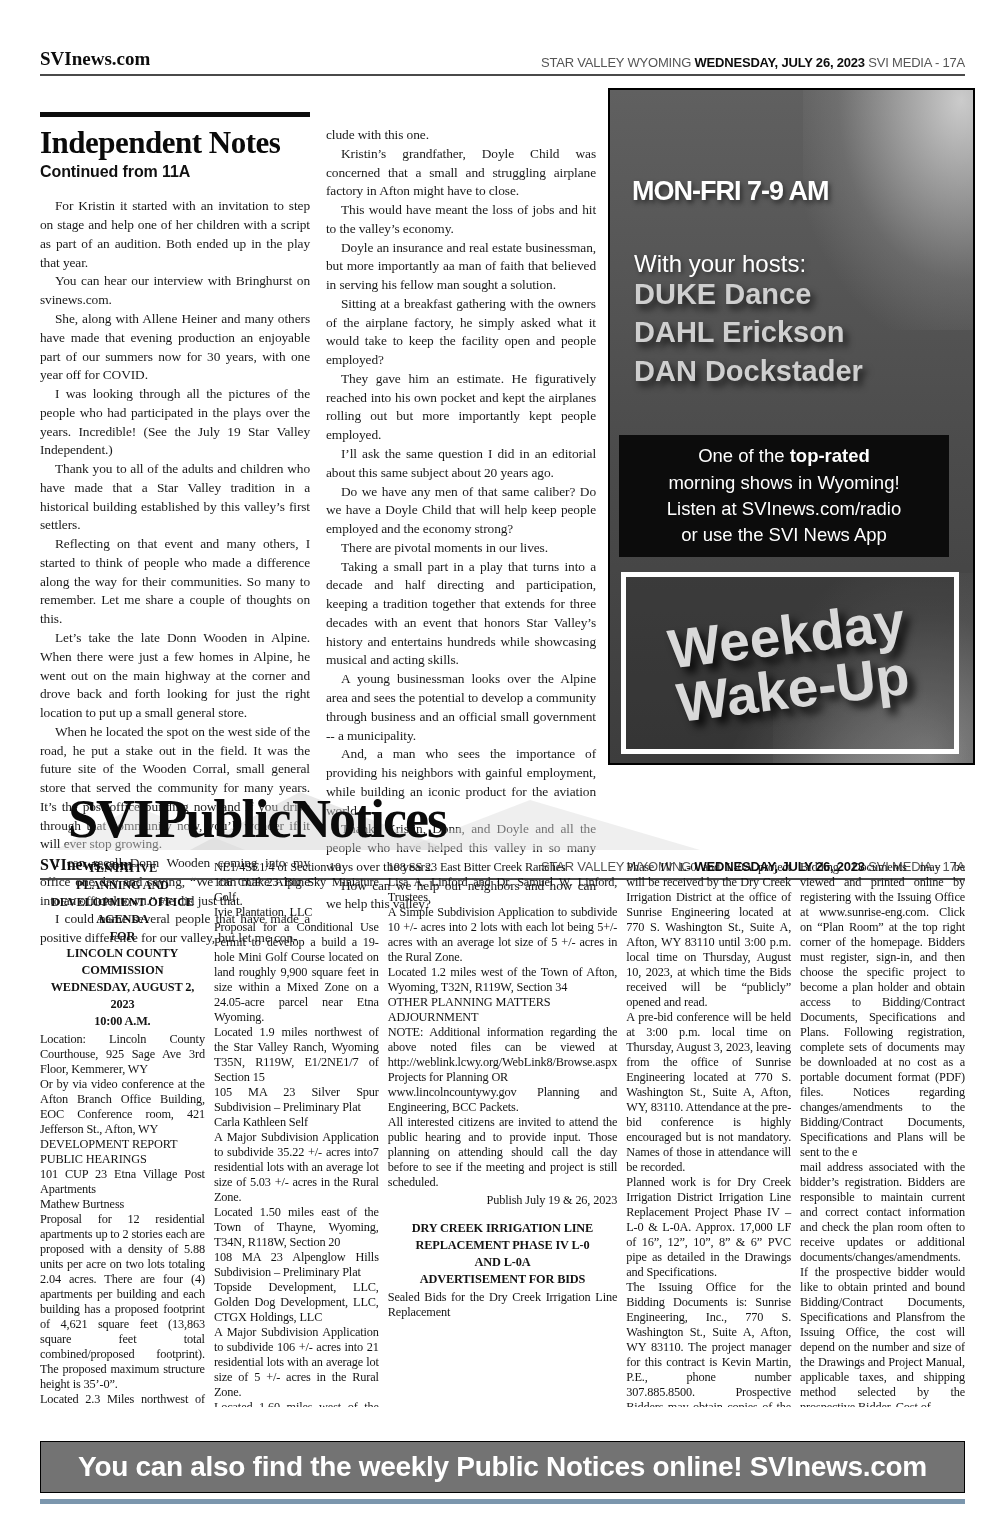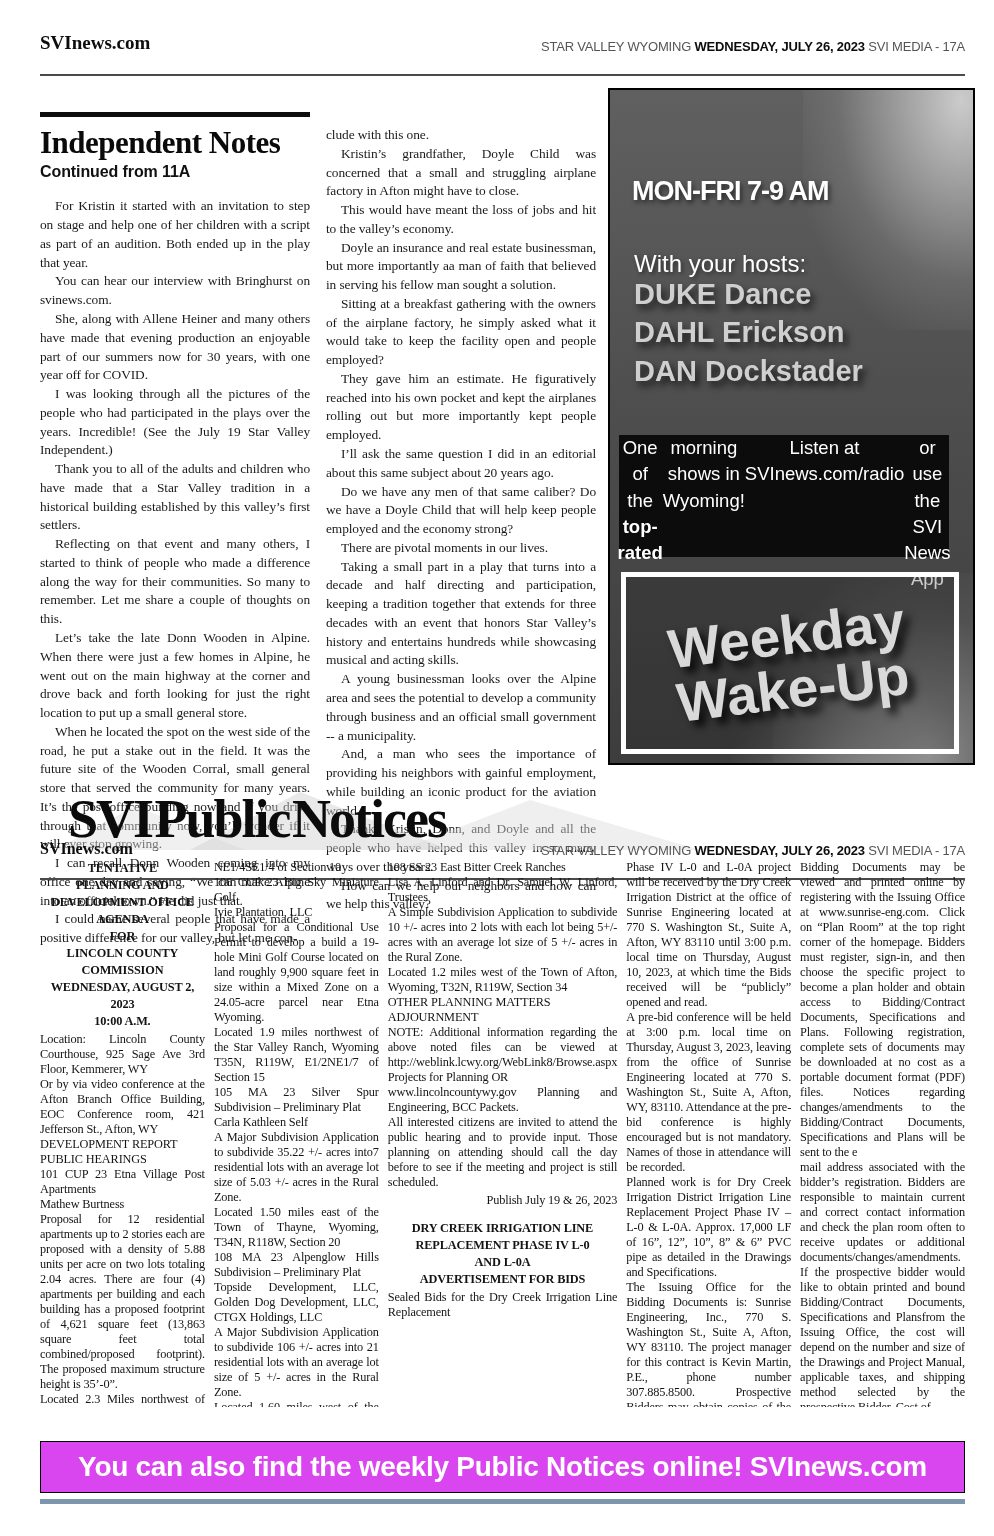--- a/index.html
+++ b/index.html
@@ -1,20 +1,20 @@
 <!DOCTYPE html>
 <html><head>
 <meta charset="utf-8">
 <style>
   *{margin:0;padding:0;box-sizing:border-box}
   body{background:#e9e9e9;font-family:"Liberation Serif",serif}
   .page{position:relative;width:994px;height:1536px;background:#fff;margin:0 auto;overflow:hidden}
 
   
-  .masthead{position:absolute;left:40px;width:925px;border-bottom:2px solid #4a4a4a;display:flex;justify-content:space-between;align-items:flex-end;padding-bottom:20px}
+  .masthead{position:absolute;left:40px;width:925px;border-bottom:2px solid #4a4a4a;display:flex;justify-content:space-between;align-items:flex-end;padding-bottom:4px}
   #masthead1{top:36px;height:40px}
   #masthead2{top:850px;height:30px}
   .brand{font-family:"Liberation Serif",serif;font-weight:bold;color:#0d0d0d}
   #masthead1 .brand{font-size:19px}
   #masthead2 .brand{font-size:16px}
   .issue{font-family:"Liberation Sans",sans-serif;font-size:13px;color:#555;white-space:nowrap;letter-spacing:-.2px}
   .issue b{color:#0d0d0d}
 
   
   .art-col{position:absolute;width:270px;text-align:justify;font-size:13.4px;line-height:1.4;color:#1a1a1a;letter-spacing:-.1px}
@@ -32,21 +32,21 @@
   .fur-tr{position:absolute;right:-50px;top:-40px;width:220px;height:280px;
       background:radial-gradient(ellipse at 72% 18%,rgba(215,215,215,.9),rgba(140,140,140,.35) 55%,transparent 78%)}
   .fur-br{position:absolute;right:-60px;bottom:-70px;width:260px;height:260px;
       background:radial-gradient(ellipse at 60% 70%,rgba(200,200,200,.55),rgba(120,120,120,.25) 55%,transparent 80%)}
   .fur-bc{position:absolute;left:120px;bottom:-60px;width:240px;height:150px;
       background:radial-gradient(ellipse at 50% 80%,rgba(190,190,190,.4),transparent 75%)}
   .ad-time{position:absolute;left:22px;top:86px;font-size:27px;font-weight:bold;color:#fff;letter-spacing:-1px;text-shadow:2px 3px 5px rgba(0,0,0,.55)}
   .ad-hosts-label{position:absolute;left:24px;top:160px;font-size:24px;color:#fff;text-shadow:2px 2px 4px rgba(0,0,0,.5)}
   .ad-hosts{position:absolute;left:24px;top:185px;font-size:29px;font-weight:bold;color:#cfcfcf;line-height:1.32;text-shadow:4px 5px 7px rgba(0,0,0,.7)}
   .ad-box{position:absolute;left:9px;top:345px;width:330px;height:122px;background:#0c0c0c;color:#fff;
-      display:flex;flex-direction:row;justify-content:center;text-align:center;font-size:18.5px;line-height:1.42}
+      display:flex;flex-direction:column;justify-content:center;text-align:center;font-size:18.5px;line-height:1.42}
   .ad-box b{font-weight:bold}
   .wk-box{position:absolute;left:11px;top:482px;width:338px;height:182px;border:5px solid #fff;background:rgba(22,22,22,.22);
       display:flex;align-items:center;justify-content:center}
   .wk-text{transform:rotate(-7deg);font-size:55px;font-weight:bold;color:#d9d9d9;text-align:center;line-height:.98;
       letter-spacing:0;text-shadow:6px 7px 9px rgba(0,0,0,.85)}
 
   
   .pn-head{position:absolute;left:40px;top:788px;width:925px;height:66px}
   .mtn{position:absolute;bottom:4px;width:0;height:0;border-style:solid;opacity:.45}
   .mtn1{left:15px;border-width:0 110px 44px 80px;border-color:transparent transparent #dedede transparent}
@@ -54,21 +54,21 @@
   .mtn3{left:360px;border-width:0 170px 50px 130px;border-color:transparent transparent #dcdcdc transparent}
   .pn-title{position:absolute;left:28px;top:0;font-size:54px;font-weight:bold;color:#0b0b0b;letter-spacing:-2px;word-spacing:-9px}
 
   
   .notices{position:absolute;left:40px;top:860px;width:925px;height:547px;display:flex;gap:9px;overflow:hidden}
   .pn-col{flex:1;text-align:justify;font-size:12.3px;line-height:1.22;color:#141414;letter-spacing:-.15px}
   .pn-header{font-weight:bold;text-align:center;white-space:pre-line;line-height:1.38;margin-bottom:2px}
   .pn-pubright{font-weight:normal;text-align:right;margin:3px 0 12px}
 
   
-  .banner{position:absolute;left:40px;top:1441px;width:925px;height:52px;background:#d946ef;border:1px solid #000;
+  .banner{position:absolute;left:40px;top:1441px;width:925px;height:52px;background:#737373;border:1px solid #000;
       display:flex;align-items:center;justify-content:center}
   .banner span{color:#fff;font-family:"Liberation Sans",sans-serif;font-weight:bold;font-size:28px;letter-spacing:-.3px}
   .bottom-rule{position:absolute;left:40px;top:1499px;width:925px;height:5px;background:#7b96ad}
 </style>
 </head>
 <body>
 
 <div class="page">
 
   <header class="masthead" id="masthead1">

